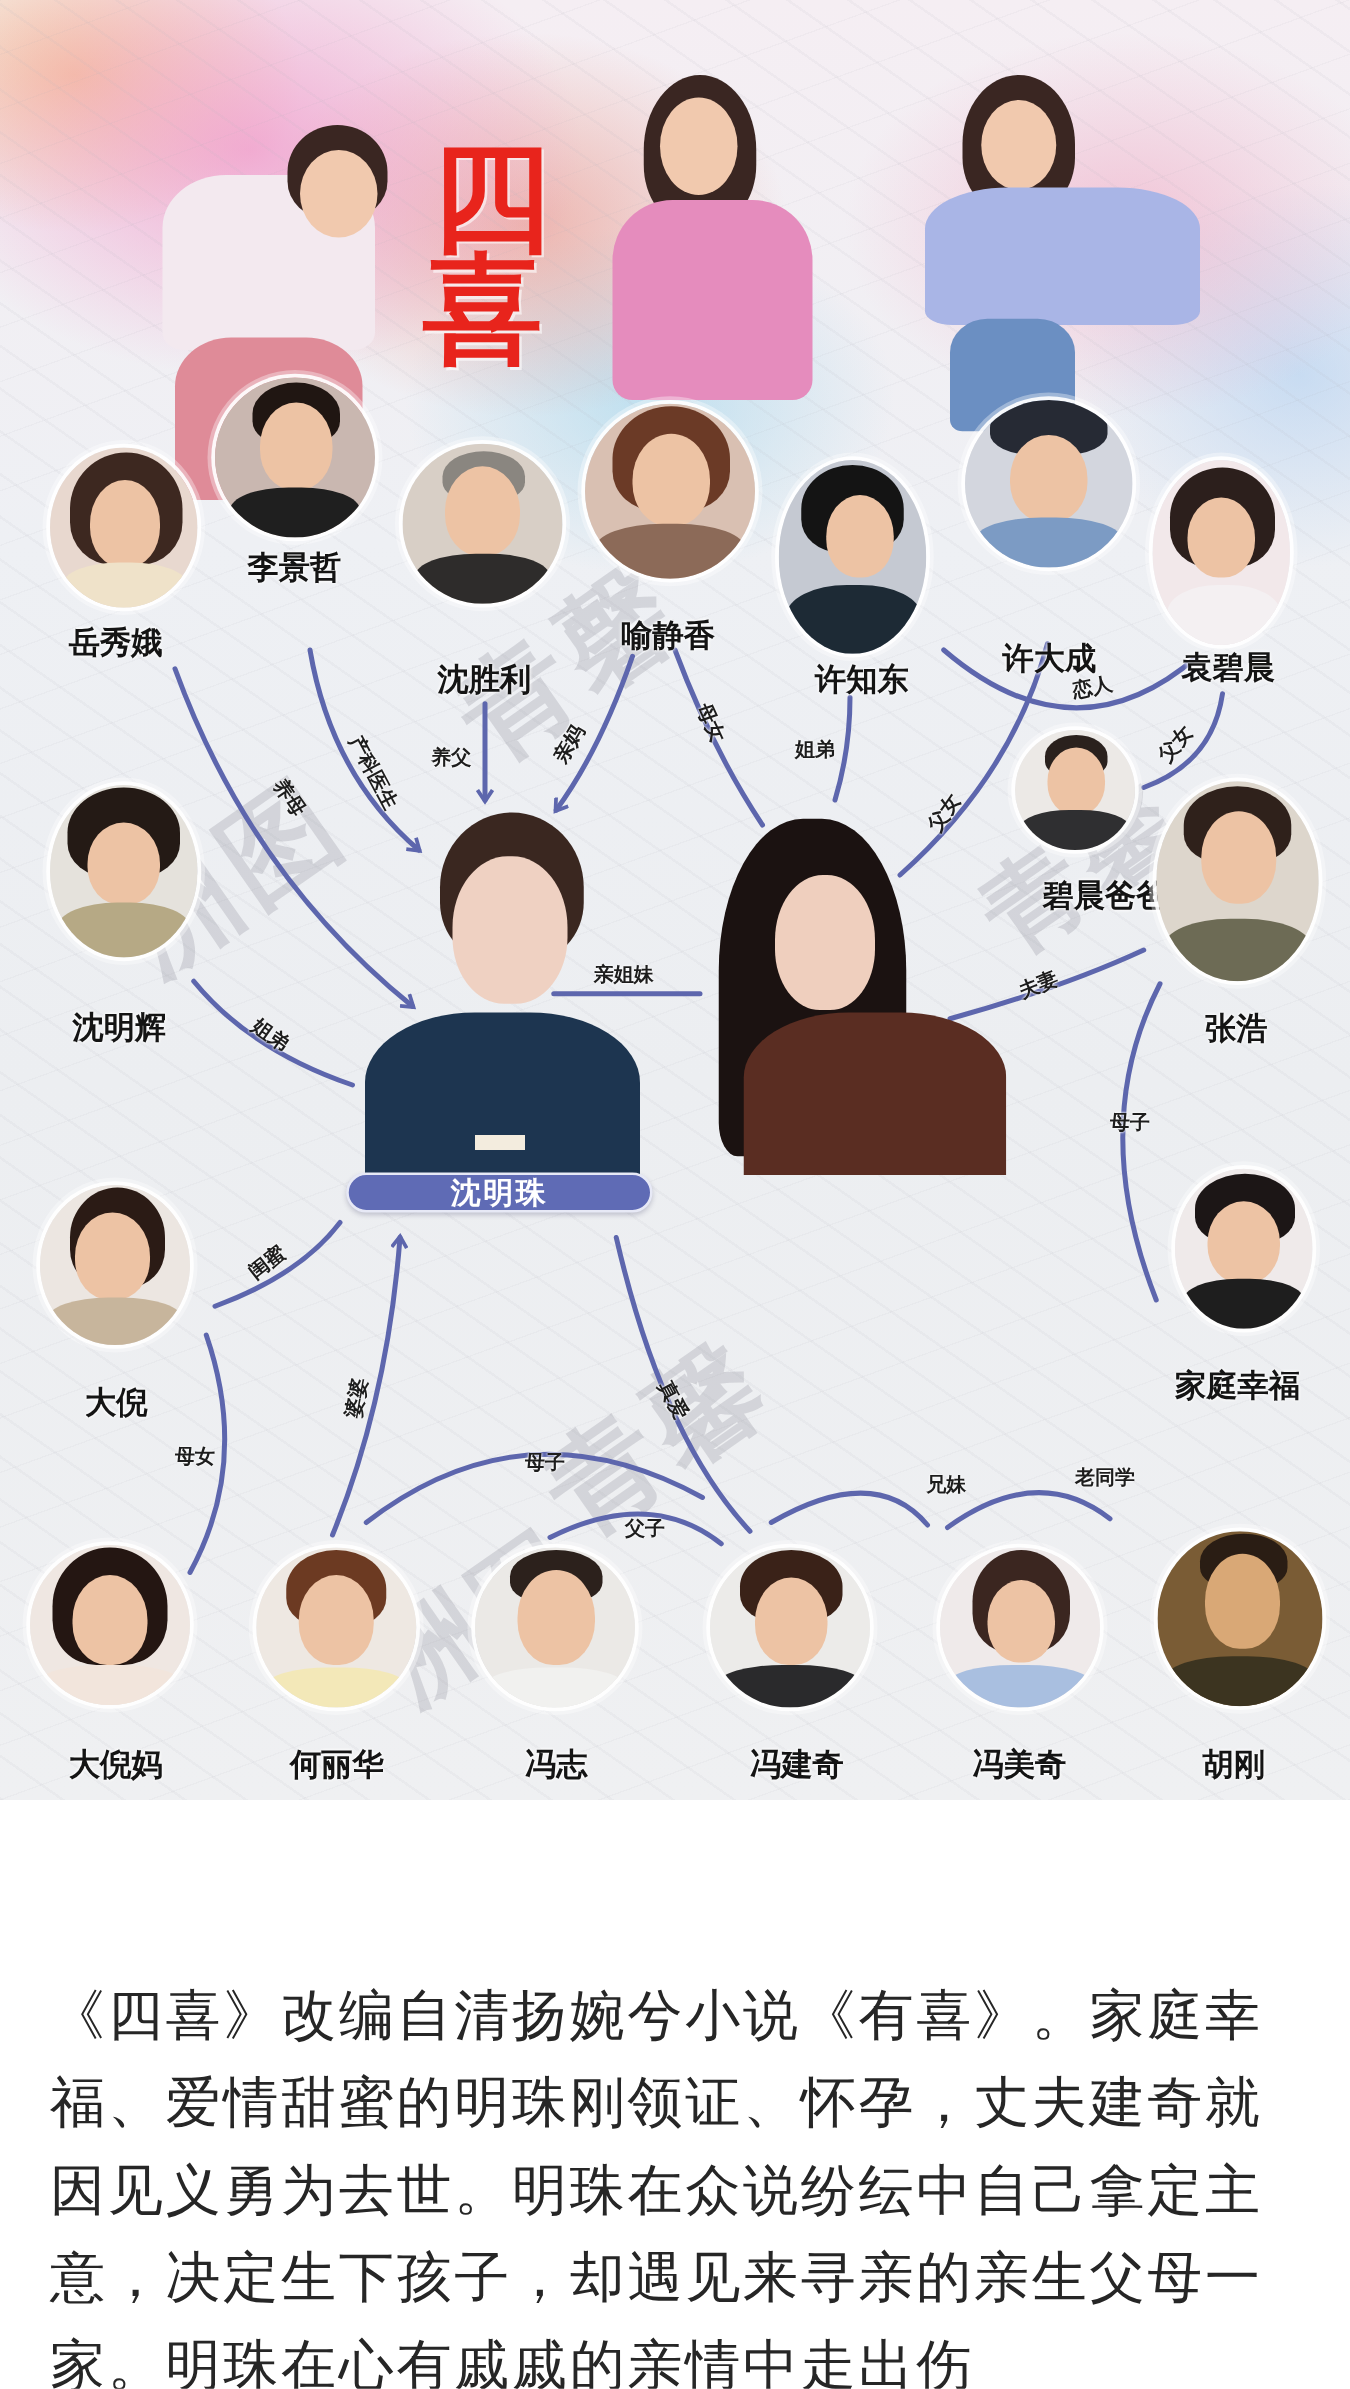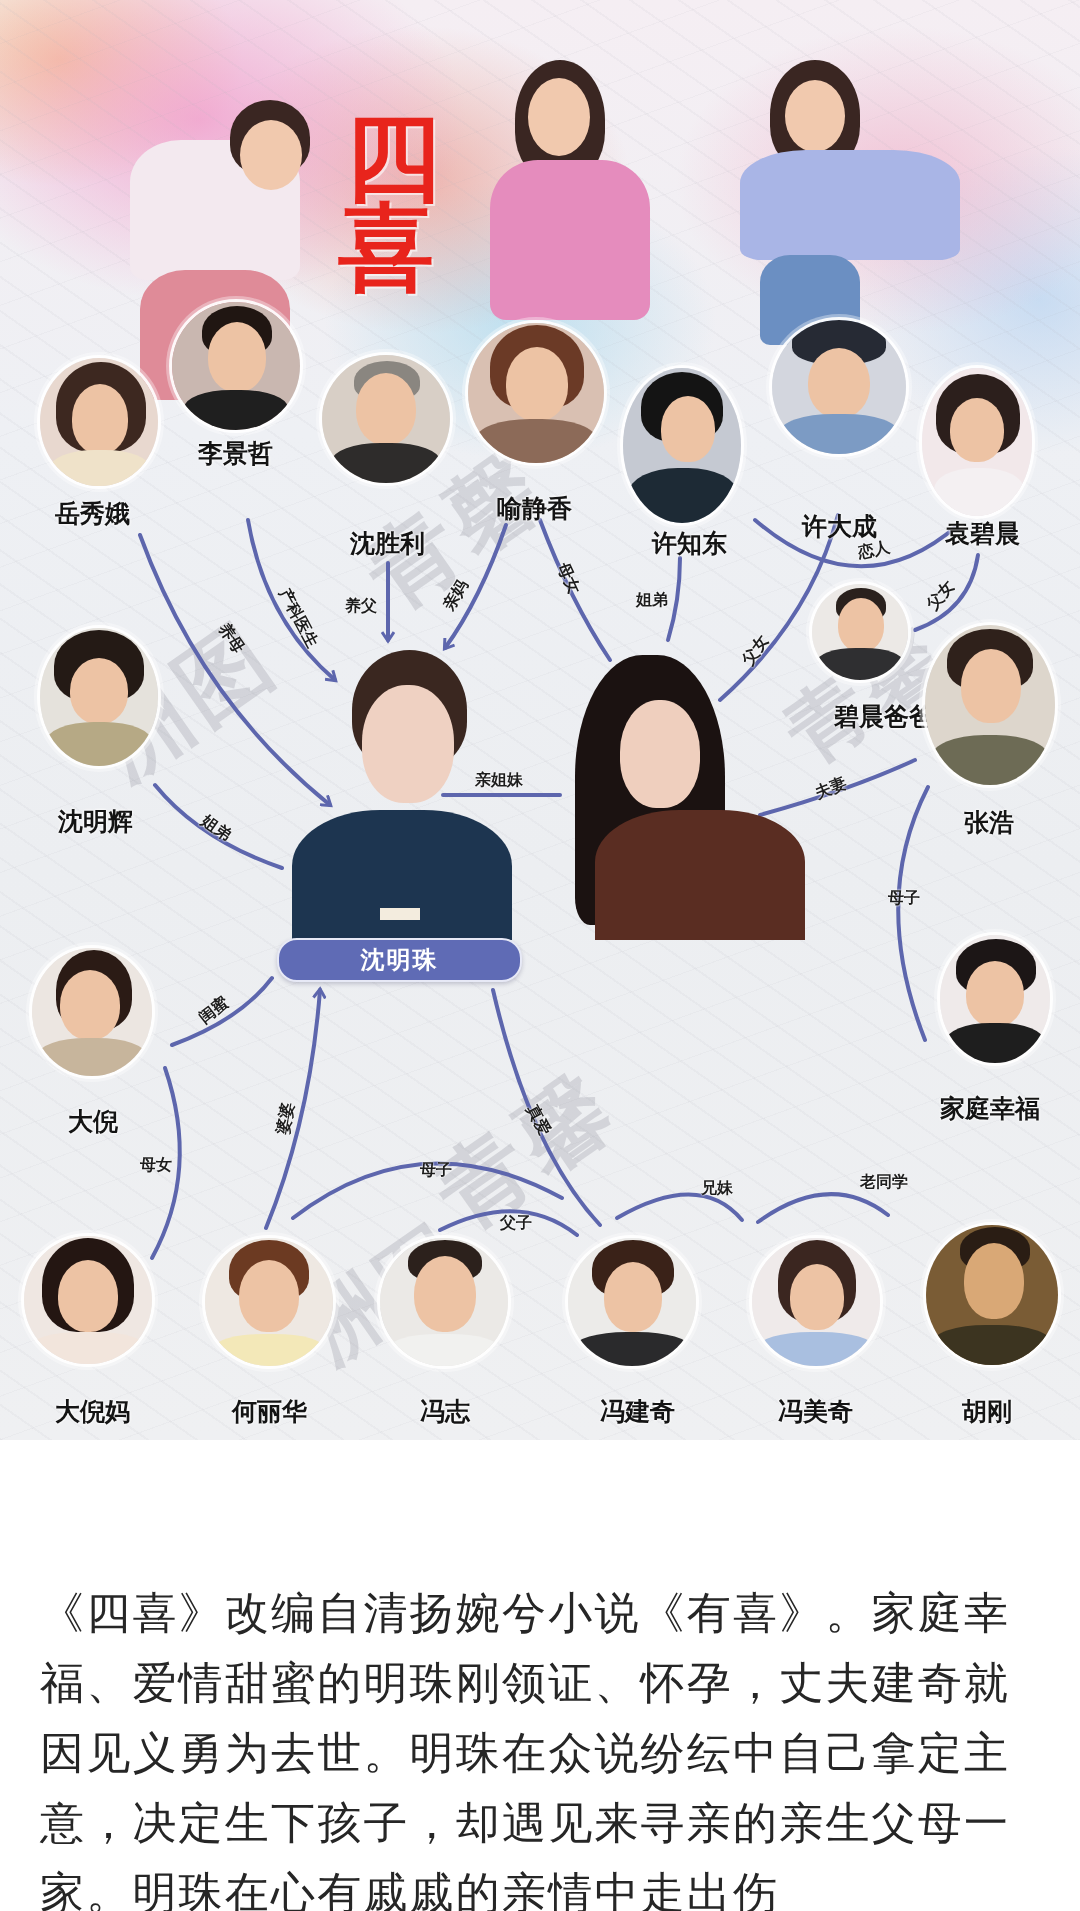--- a/index.html
+++ b/index.html
@@ -49,21 +49,21 @@
   .avatar .shirt { position: absolute; border-radius: 45% 45% 0 0; }
   .name {
     position: absolute; font-family: "DejaVu Sans", sans-serif; font-weight: 900;
     font-size: 25px; color: #141414; white-space: nowrap; letter-spacing: 0;
     text-shadow: 0 0 3px #fff, 0 0 3px #fff;
   }
 
   
   .main-photo { position: absolute; overflow: hidden; }
   .pill {
-    position: absolute; height: 44px; border-radius: 20px; background: #5f6bb5;
+    position: absolute; height: 32px; border-radius: 20px; background: #5f6bb5;
     border: 2px solid #e7e9f6; color: #ffffff; font-weight: 900; font-size: 24px;
     display: flex; align-items: center; justify-content: center; letter-spacing: 2px;
     box-shadow: 0 2px 4px rgba(60,60,100,0.25);
   }
 
   svg#links { position: absolute; left: 0; top: 0; width: 1080px; height: 1440px; }
   .rel {
     position: absolute; font-family: "DejaVu Serif", "Liberation Serif", serif;
     font-size: 16px; font-weight: 700; color: #1d1d1d; white-space: nowrap;
     text-shadow: 0 0 2px #fff, 0 0 2px #fff;
@@ -179,21 +179,21 @@
   <div class="rel" style="left:475px; top:770px;">亲姐妹</div>
   <div class="rel" style="left:200px; top:818px; transform:rotate(35deg);">姐弟</div>
   <div class="rel" style="left:815px; top:778px; transform:rotate(-22deg);">夫妻</div>
   <div class="rel" style="left:888px; top:888px;">母子</div>
   <div class="rel" style="left:198px; top:1000px; transform:rotate(-38deg);">闺蜜</div>
   <div class="rel" style="left:140px; top:1155px;">母女</div>
   <div class="rel" style="left:270px; top:1108px; transform:rotate(-80deg);">婆婆</div>
   <div class="rel" style="left:522px; top:1110px; transform:rotate(62deg);">真爱</div>
   <div class="rel" style="left:420px; top:1160px;">母子</div>
   <div class="rel" style="left:500px; top:1213px;">父子</div>
-  <div class="rel" style="left:701px; top:1178px;">兄妹</div>
+  <div class="rel" style="left:741px; top:1178px;">兄妹</div>
   <div class="rel" style="left:860px; top:1172px;">老同学</div>
 
   <div class="avatar" style="left:40px; top:358px; width:118px; height:128px;">
     <div class="bg" style="background:#e8d8cf;"></div>
     <div class="hair" style="left:16px; top:4px; width:90px; height:90px; background:#3d2820;"></div>
     <div class="face" style="left:32px; top:26px; width:56px; height:70px;"></div>
     <div class="shirt" style="left:10px; top:92px; width:100px; height:40px; background:#efe2c9;"></div>
   </div>
   <div class="name" style="left:55px; top:497px;">岳秀娥</div>
 

